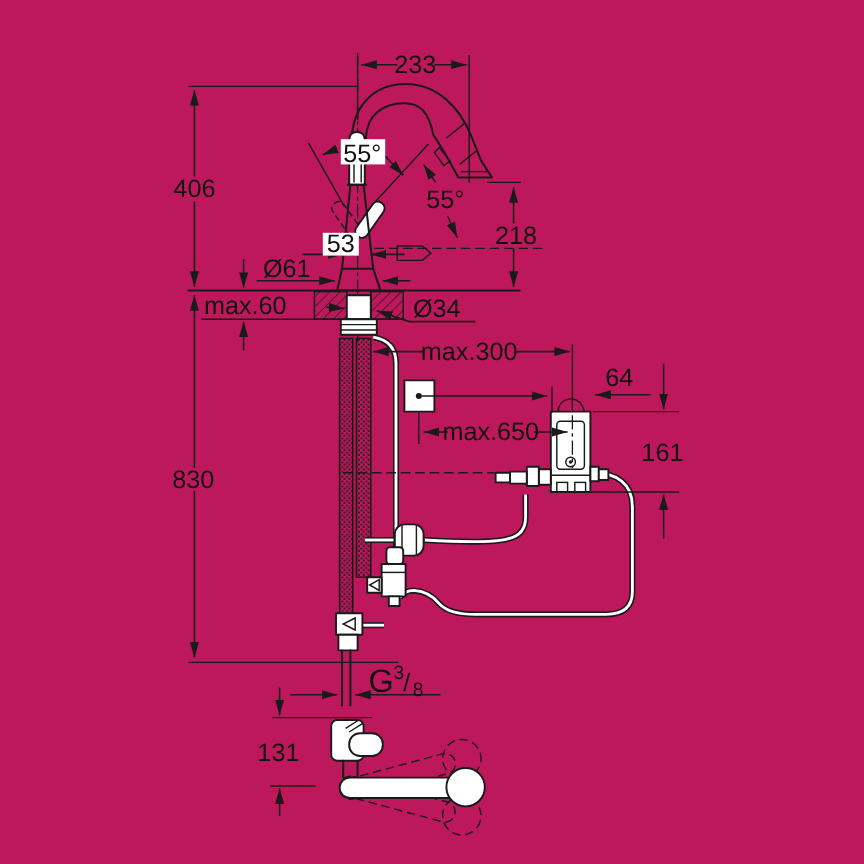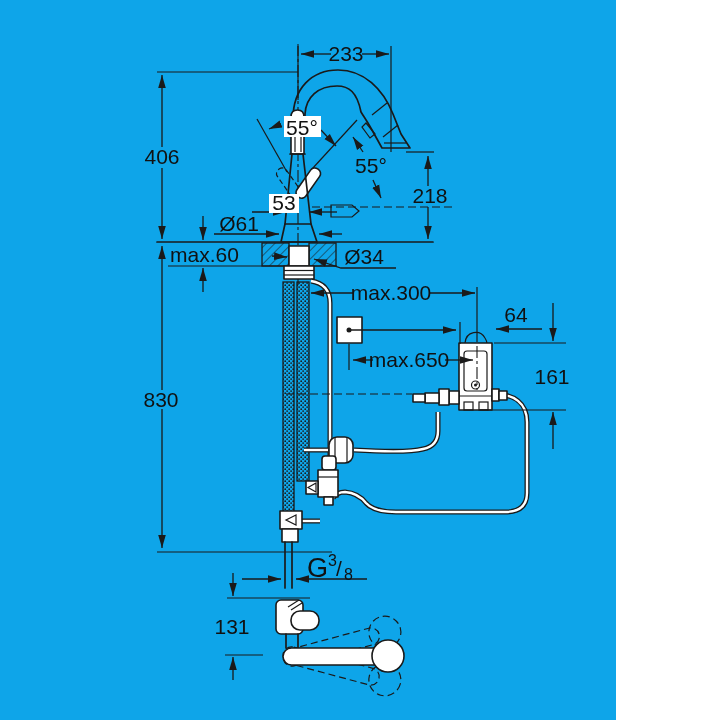--- a/index.html
+++ b/index.html
@@ -1,16 +1,16 @@
 <!DOCTYPE html>
 <html><head>
 <meta charset="utf-8">
 <style>
   html,body{margin:0;padding:0;background:#fff;}
-  .page{width:616px;height:720px;background:#0ea5e9;position:relative;overflow:hidden;
+  .page{width:720px;height:720px;background:#be185d;position:relative;overflow:hidden;
         font-family:"Liberation Sans",sans-serif;}
   svg{display:block;}
   .ln{stroke:#1a1a1a;stroke-width:1.7;fill:none;stroke-linejoin:round;stroke-linecap:round;}
   .thin{stroke:#1a1a1a;stroke-width:1.2;fill:none;}
   .dim{stroke:#1a1a1a;stroke-width:1.3;fill:none;marker-end:url(#arw);}
   .ext{stroke:#1a1a1a;stroke-width:1.2;fill:none;}
   .cl{stroke:#1a1a1a;stroke-width:1.1;fill:none;stroke-dasharray:12 3 3 3;}
   .dash{stroke:#1a1a1a;stroke-width:1.2;fill:none;stroke-dasharray:8 4;}
   .wfill{fill:#fff;stroke:#1a1a1a;stroke-width:1.6;stroke-linejoin:round;}
   .hoseO{stroke:#1a1a1a;stroke-width:5;fill:none;stroke-linecap:butt;}

